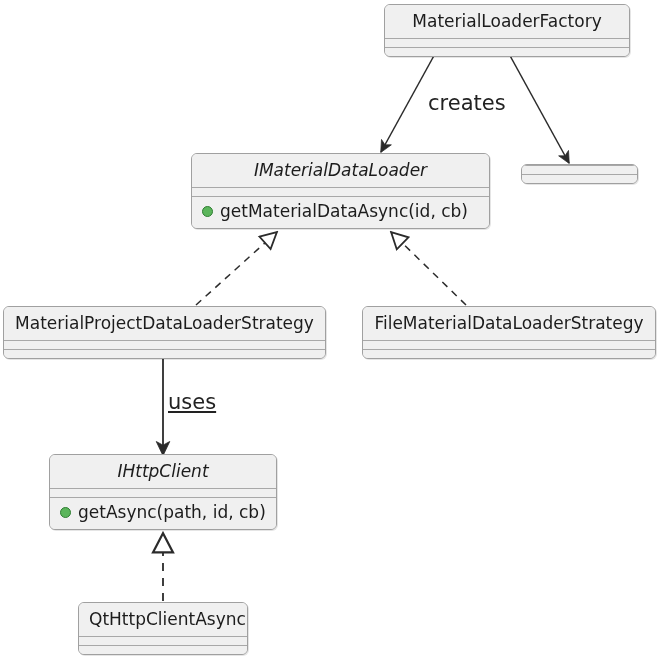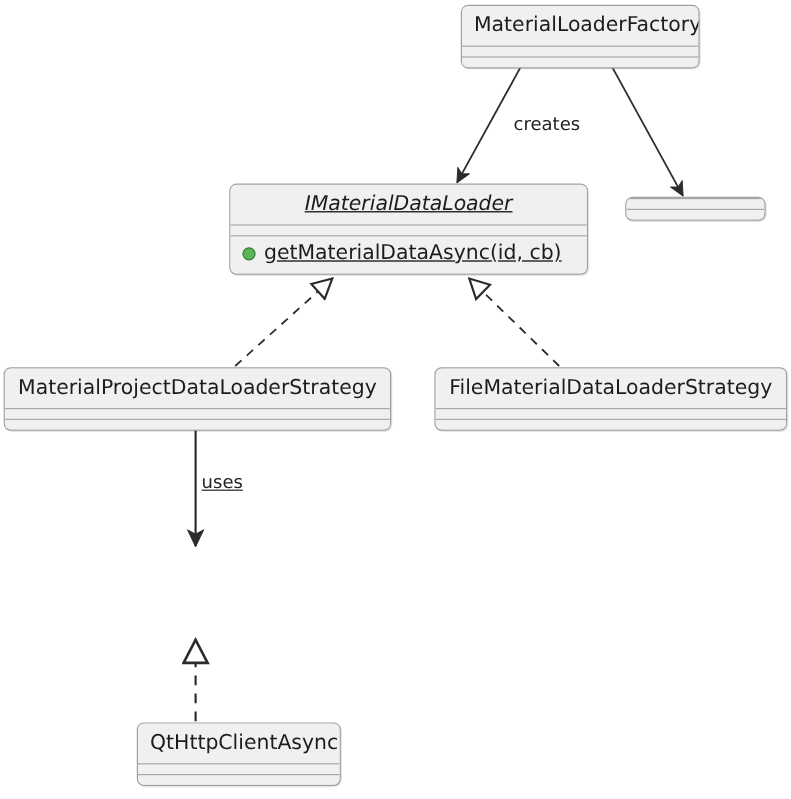--- a/index.html
+++ b/index.html
@@ -75,21 +75,21 @@
     background: #5bb55b;
     border: 1px solid #2f7d32;
     margin-right: 7px;
     flex: 0 0 auto;
   }
   .member-label {
     display: inline-block;
   }
   .edge-label {
     position: absolute;
-    font-size: 15px;
+    font-size: 21px;
     line-height: 17px;
     color: #222222;
     white-space: nowrap;
     background: transparent;
   }
 </style>
 </head>
 <body>
 
 <div id="diagram">
@@ -110,27 +110,27 @@
 
     <line x1="196" y1="305" x2="277" y2="232" stroke="#2b2b2b" stroke-width="1.5" stroke-dasharray="7,6" marker-end="url(#hollowTriangle)"></line>
 
     <line x1="466" y1="305" x2="391" y2="232" stroke="#2b2b2b" stroke-width="1.5" stroke-dasharray="7,6" marker-end="url(#hollowTriangle)"></line>
 
     <line x1="163" y1="358" x2="163" y2="455" stroke="#2b2b2b" stroke-width="1.8" marker-end="url(#filledArrow)"></line>
 
     <line x1="163" y1="601" x2="163" y2="533" stroke="#2b2b2b" stroke-width="1.8" stroke-dasharray="8,7" marker-end="url(#hollowTriangle)"></line>
   </svg>
 
-  <div class="node" style="left:384px; top:4px; width:199px;">
+  <div class="node" style="left:384px; top:4px; width:246px;">
     <div class="node-title">MaterialLoaderFactory</div>
     <div class="compartment empty"></div>
     <div class="compartment empty"></div>
   </div>
 
-  <div class="node" style="left:191px; top:153px; width:299px;text-decoration:underline;">
+  <div class="node" style="left:191px; top:153px; width:299px;">
     <div class="node-title italic">IMaterialDataLoader</div>
     <div class="compartment empty"></div>
     <div class="compartment members">
       <div class="member">
         <span class="vis-dot"></span>
         <span class="member-label">getMaterialDataAsync(id, cb)</span>
       </div>
     </div>
   </div>
 
@@ -144,22 +144,32 @@
     <div class="compartment empty"></div>
     <div class="compartment empty"></div>
   </div>
 
   <div class="node" style="left:362px; top:306px; width:294px;">
     <div class="node-title">FileMaterialDataLoaderStrategy</div>
     <div class="compartment empty"></div>
     <div class="compartment empty"></div>
   </div>
 
+  <div class="node" style="left:49px; top:454px; width:228px;">
+    <div class="node-title italic">IHttpClient</div>
+    <div class="compartment empty"></div>
+    <div class="compartment members">
+      <div class="member">
+        <span class="vis-dot"></span>
+        <span class="member-label">getAsync(path, id, cb)</span>
+      </div>
+    </div>
+  </div>
 
-  <div class="node" style="left:78px; top:602px; width:170px;margin-left:36px;">
+  <div class="node" style="left:78px; top:602px; width:170px;">
     <div class="node-title">QtHttpClientAsync</div>
     <div class="compartment empty"></div>
     <div class="compartment empty"></div>
   </div>
 
   <div class="edge-label" style="left:428px; top:95px;">creates</div>
 
   <div class="edge-label" style="left:168px; top:394px;text-decoration:underline;">uses</div>
 
 </div>

